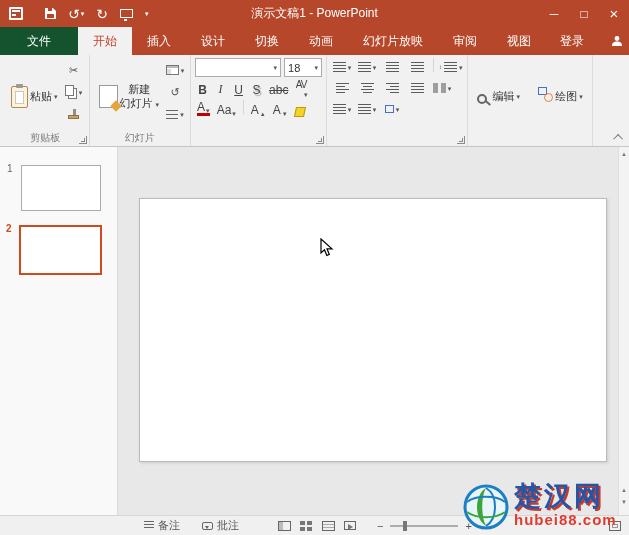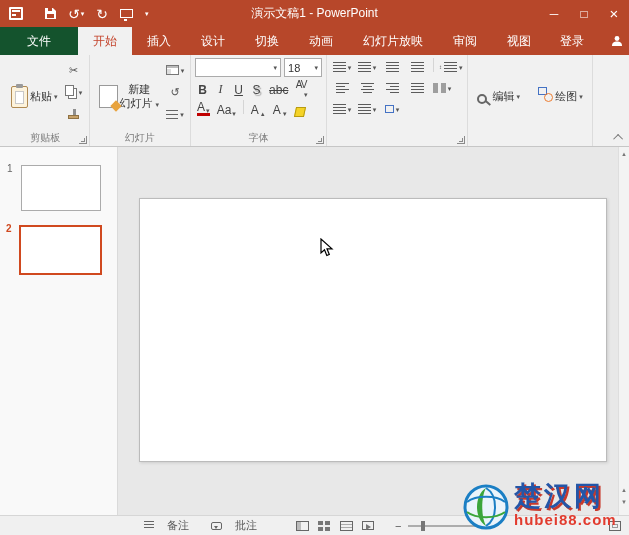--- a/index.html
+++ b/index.html
@@ -106,21 +106,21 @@
   .num-2 { left:6px; top:76px; color:#D0491F; font-weight:bold; }
   .editor { flex:1; background:#E8E8E8; position:relative; }
   .canvas { position:absolute; left:21px; top:51px; width:468px; height:264px; background:#fff; border:1px solid #BBB; box-shadow:1px 1px 3px rgba(0,0,0,.12); }
   .vscroll { width:11px; background:#F3F3F3; border-left:1px solid #DEDEDE; display:flex; flex-direction:column; align-items:center; font-size:6px; color:#777; }
   .scr-btn { height:14px; display:flex; align-items:center; justify-content:center; width:100%; }
   .scr-spacer { flex:1; }
   .scr-nav { display:flex; flex-direction:column; gap:6px; margin-bottom:10px; }
 
   
   .statusbar { height:20px; background:#F0F0F0; border-top:1px solid #D6D6D6; display:flex; align-items:center; font-size:11px; color:#555; padding:0 6px; }
-  .st-btn { display:flex; align-items:center; gap:13px; padding:0 6px; height:100%; }
+  .st-btn { display:flex; align-items:center; gap:4px; padding:0 6px; height:100%; }
   .notes-ico { width:10px; height:9px; background:repeating-linear-gradient(to bottom,#666 0 1px,transparent 1px 3px); }
   .cmt-ico { width:11px; height:8px; border:1px solid #666; border-radius:2px; position:relative; }
   .cmt-ico::after { content:""; position:absolute; left:2px; bottom:-3px; border:3px solid transparent; border-top-color:#666; border-left-width:2px; border-right-width:2px; }
   .views { display:flex; margin-left:28px; }
   .vbtn { width:22px; height:20px; display:flex; align-items:center; justify-content:center; }
   .v-normal { width:13px; height:10px; border:1px solid #666; background:linear-gradient(#BBB,#BBB) 0 0/4px 10px no-repeat; }
   .v-sorter { width:5px; height:4px; background:#777; box-shadow:7px 0 #777,0 6px #777,7px 6px #777; margin:-5px 7px 0 0; }
   .v-read { width:13px; height:10px; border:1px solid #666; background:repeating-linear-gradient(to bottom,transparent 0 2px,#AAA 2px 3px); }
   .v-show { width:12px; height:9px; border:1px solid #666; position:relative; }
   .v-show::after { content:""; position:absolute; left:3px; top:1.5px; border:3px solid transparent; border-left:5px solid #777; }
@@ -277,21 +277,20 @@
           </span>
         <span class="tbtn">
             <span>A</span>
             <span class="tiny">▼</span>
           </span>
         <span class="tbtn">
             <span class="hl-ico"></span>
           </span>
       </div>
     </div>
-    <span class="rgroup-label">字体</span>
     <span class="launcher"></span>
   </div>
 
   <div class="rgroup">
     <div class="rows">
       <div class="frow">
         <span class="sbtn">
             <span class="ln"></span>
             <span class="caret">▾</span>
           </span>

